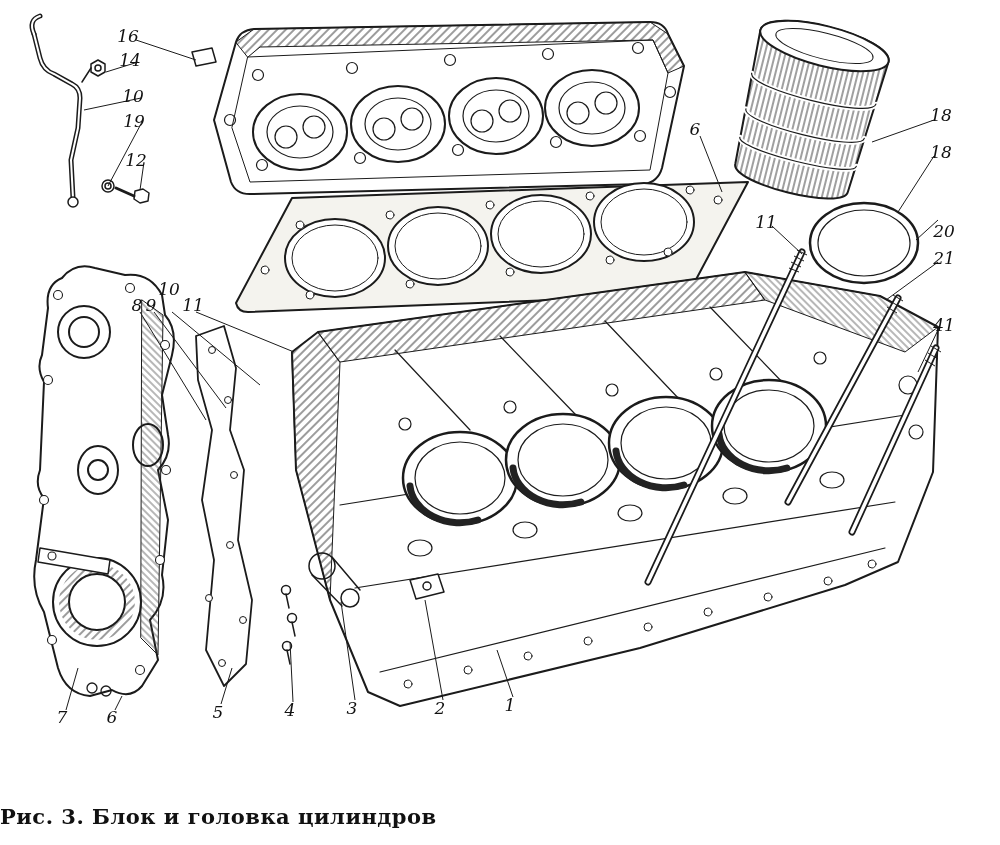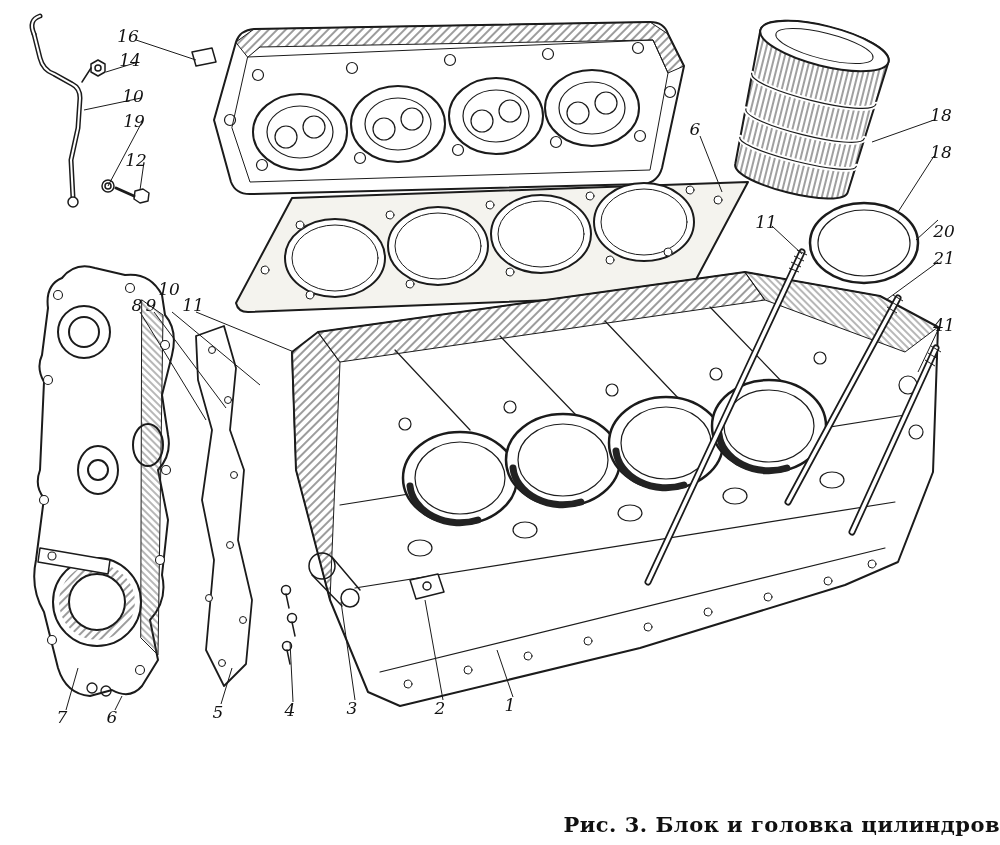--- a/index.html
+++ b/index.html
@@ -16,23 +16,23 @@
     position:absolute;
     transform:translate(-50%,-50%);
     font-style:italic;
     font-size:17px;
     color:#111;
     white-space:nowrap;
     line-height:1;
   }
   .caption{
     position:absolute;
-    left:0;bottom:8px;
+    left:0;bottom:16px;
     width:100%;
-    text-align:right;
+    text-align:left;
     font-weight:700;
     font-size:21px;
     letter-spacing:.5px;
     color:#111;
   }
 </style>
 </head>
 <body>
 
 <div class="canvas">

